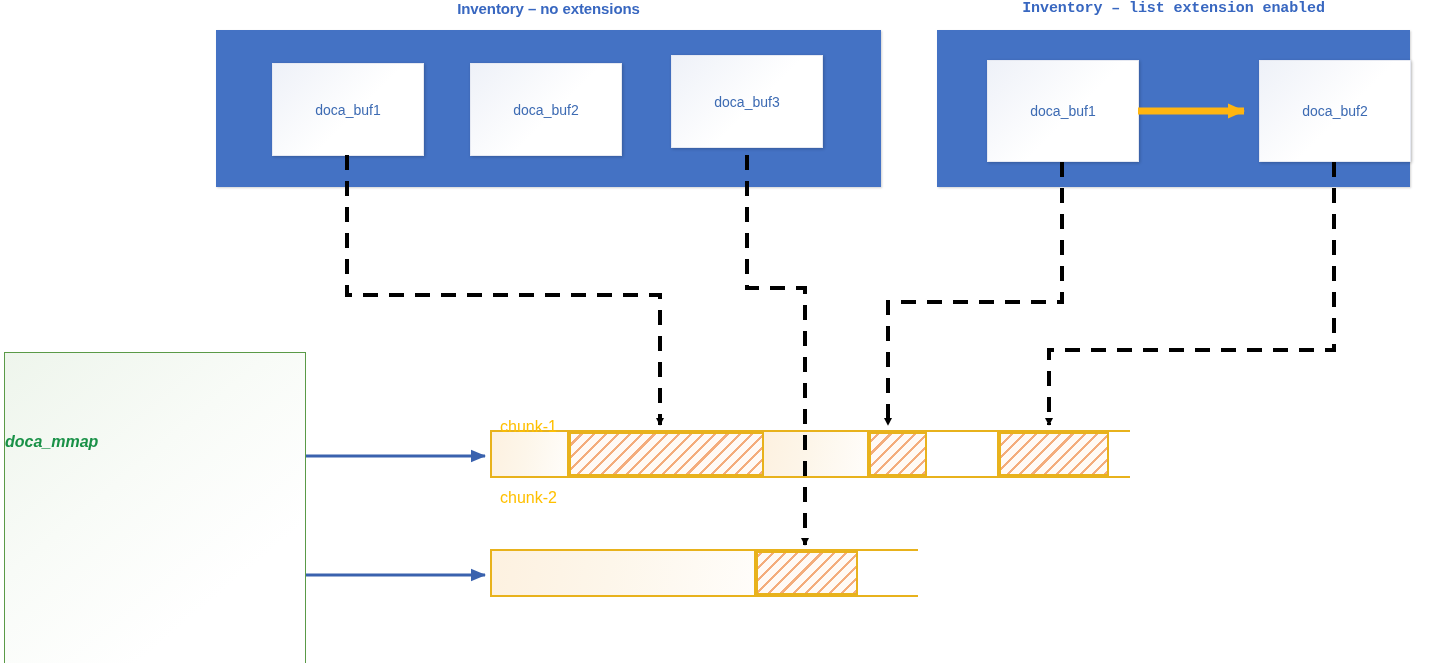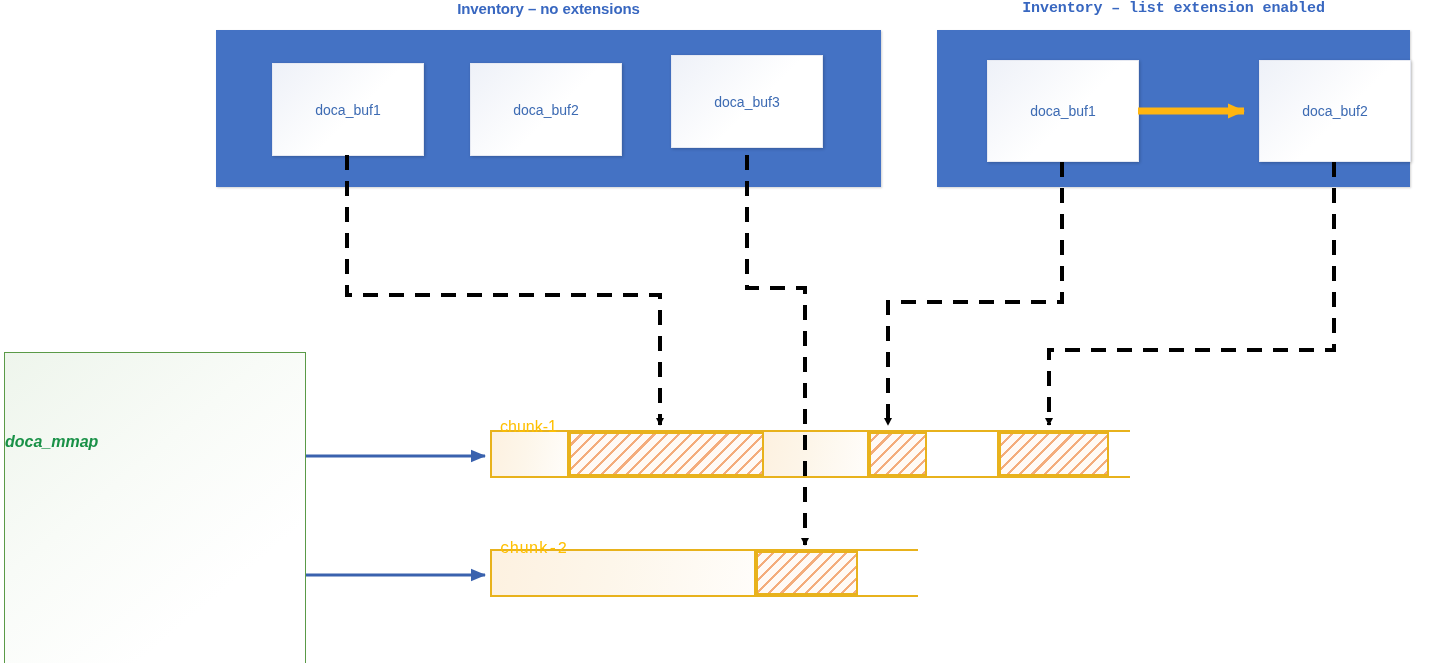--- a/index.html
+++ b/index.html
@@ -168,21 +168,21 @@
       <div class="chunk-label" style="left: 500px; top: 418px;">chunk-1</div>
       <div class="chunk" style="left: 490px; top: 430px; width: 640px; height: 48px;">
         <div class="seg plain" style="left: 0px; width: 77px;"></div>
         <div class="seg hatch" style="left: 77px; width: 195px;"></div>
         <div class="seg plain" style="left: 272px; width: 105px;"></div>
         <div class="seg hatch" style="left: 377px; width: 58px;"></div>
         <div class="seg empty" style="left: 435px; width: 72px;"></div>
         <div class="seg hatch" style="left: 507px; width: 110px;"></div>
         <div class="seg empty last" style="left: 617px; width: 23px;"></div>
       </div>
-      <div class="chunk-label" style="left: 500px; top: 540px; font-family: Liberation Mono, monospace;">chunk-2</div>
+      <div class="chunk-label" style="left: 500px; top: 489px;">chunk-2</div>
       <div class="chunk" style="left: 490px; top: 549px; width: 428px; height: 48px;">
         <div class="seg plain" style="left: 0px; width: 264px;"></div>
         <div class="seg hatch" style="left: 264px; width: 102px;"></div>
         <div class="seg empty last" style="left: 366px; width: 62px;"></div>
       </div>
     </div>
 
 </div>
 
 </body></html>

